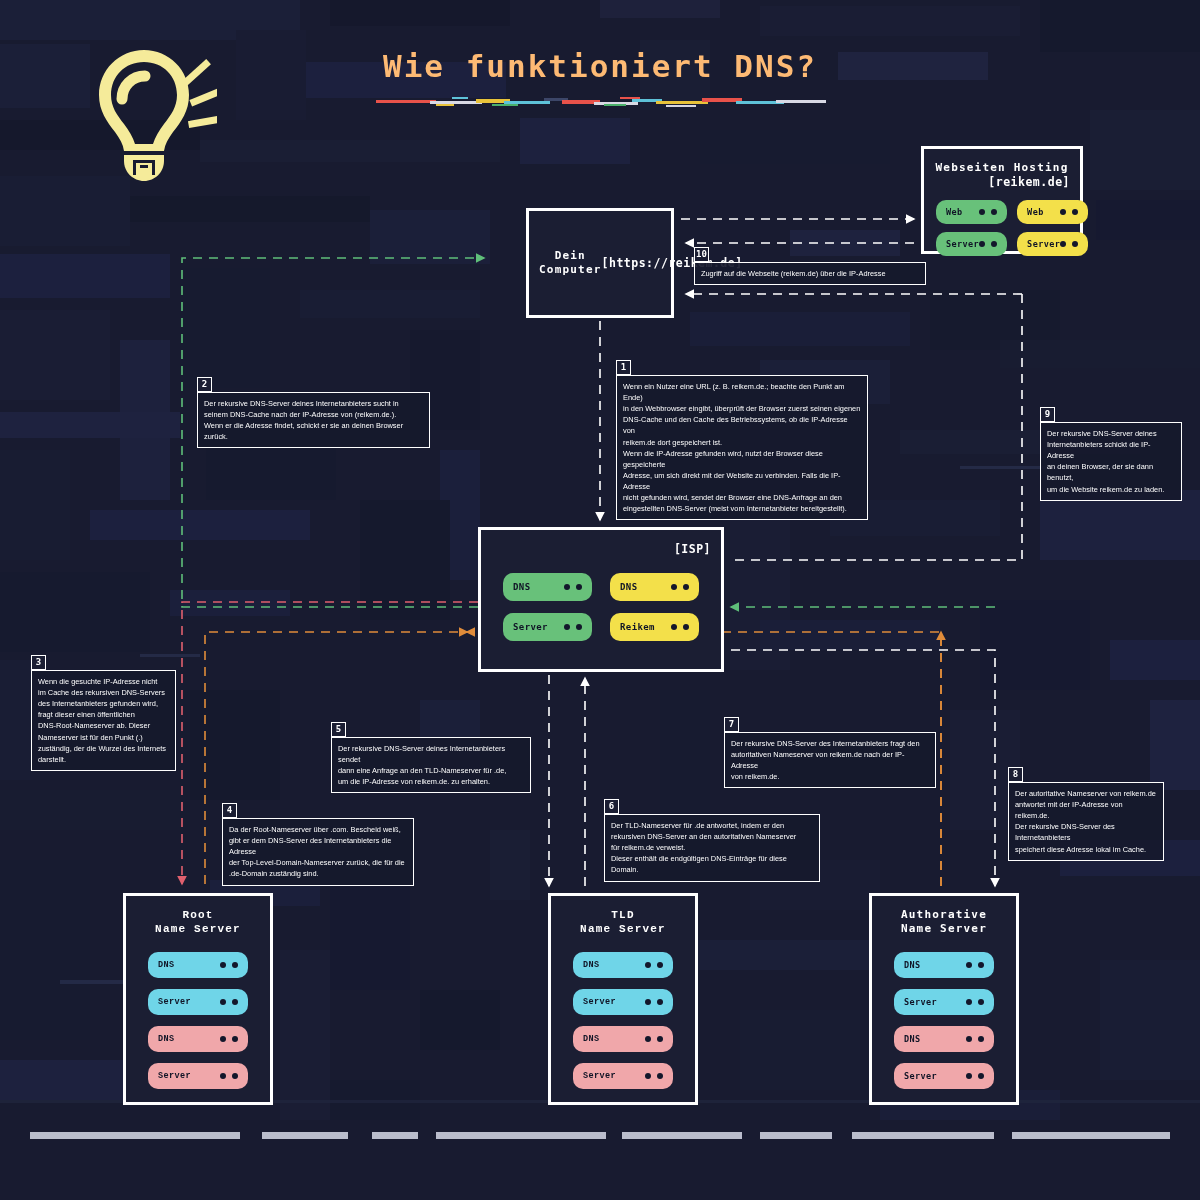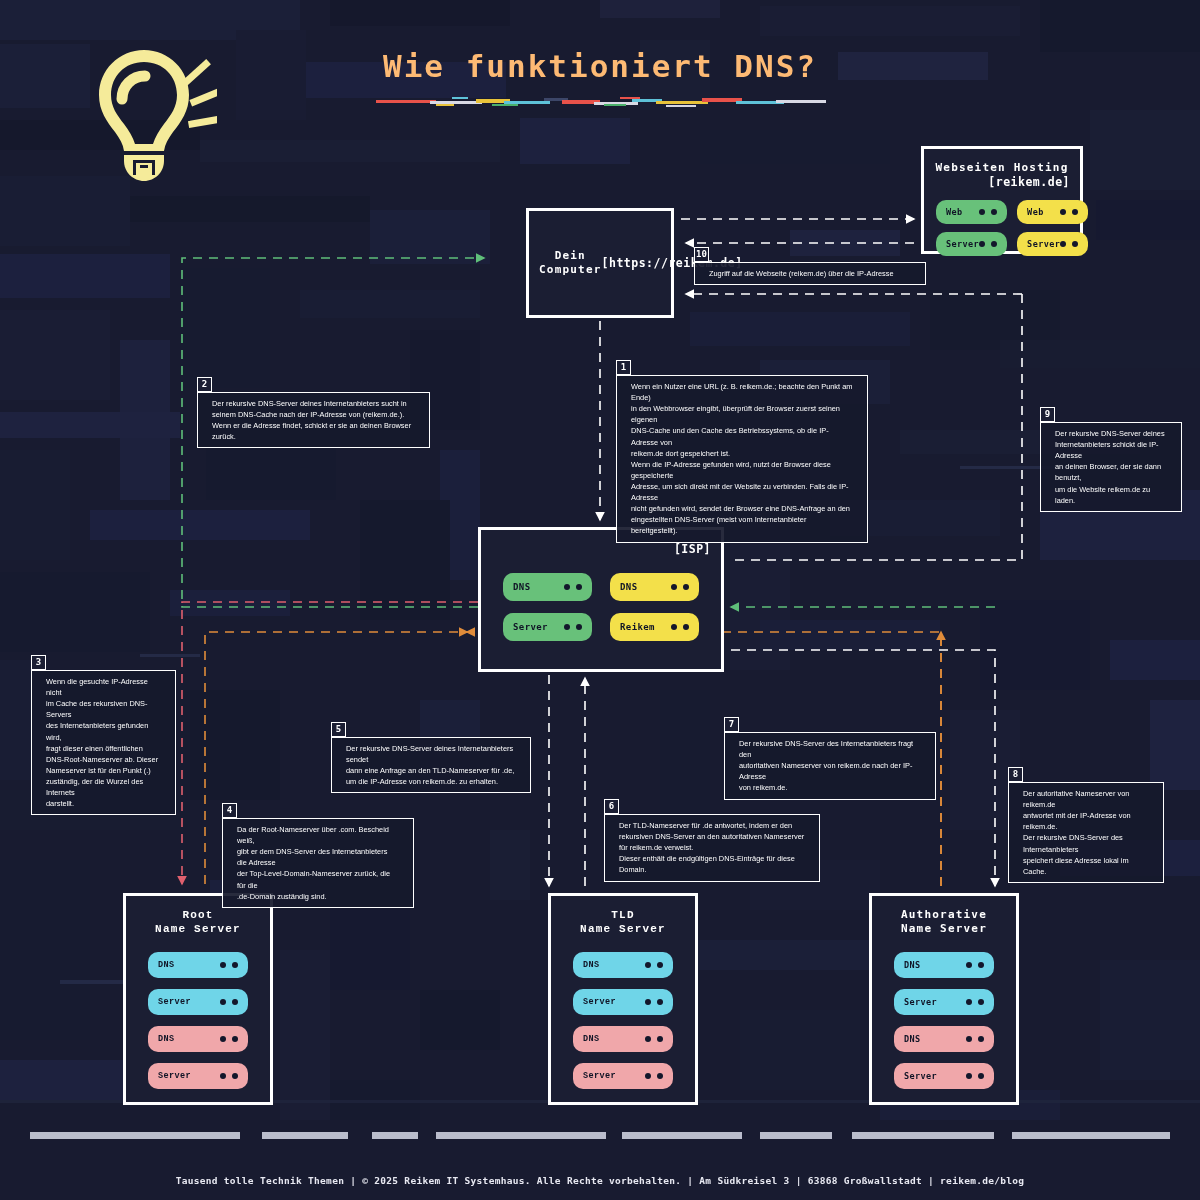--- a/index.html
+++ b/index.html
@@ -89,21 +89,21 @@
     color: #fff; font-size: 9px; font-weight: bold;
     display: flex; align-items: center; justify-content: center;
     line-height: 1;
   }
   .callout .body {
     border: 1.5px solid #ffffff;
     background: rgba(22,25,45,0.92);
     color: #ffffff;
     font-family: "Liberation Sans", sans-serif;
     font-size: 7.4px; line-height: 1.5;
-    padding: 5px 14px;
+    padding: 5px 6px;
     white-space: pre-line;
   }
 
   
   #wires { position: absolute; inset: 0; z-index: 4; }
 
   
   #footer-strip { position: absolute; left: 0; bottom: 0; width: 1200px; height: 58px; background: #181b30; z-index: 8; }
   #footer-text {
     position: absolute; left: 0; bottom: 14px; width: 1200px; text-align: center;
@@ -551,15 +551,14 @@
 an deinen Browser, der sie dann benutzt,
 um die Website reikem.de zu laden.</div>
   </div>
 
   <div class="callout" style="left:694px; top:262px; width:232px;">
     <div class="num">10</div>
     <div class="body">Zugriff auf die Webseite (reikem.de) über die IP-Adresse</div>
   </div>
 
   <div id="footer-strip"></div>
-  <div id="footer-text">Tausend tolle Technik Themen | © 2025 Reikem IT Systemhaus. Alle Rechte vorbehalten. | Am Südkreisel 3 | 63868 Großwallstadt | reikem.de/blog</div>
 
 </div>
 
 </body></html>

